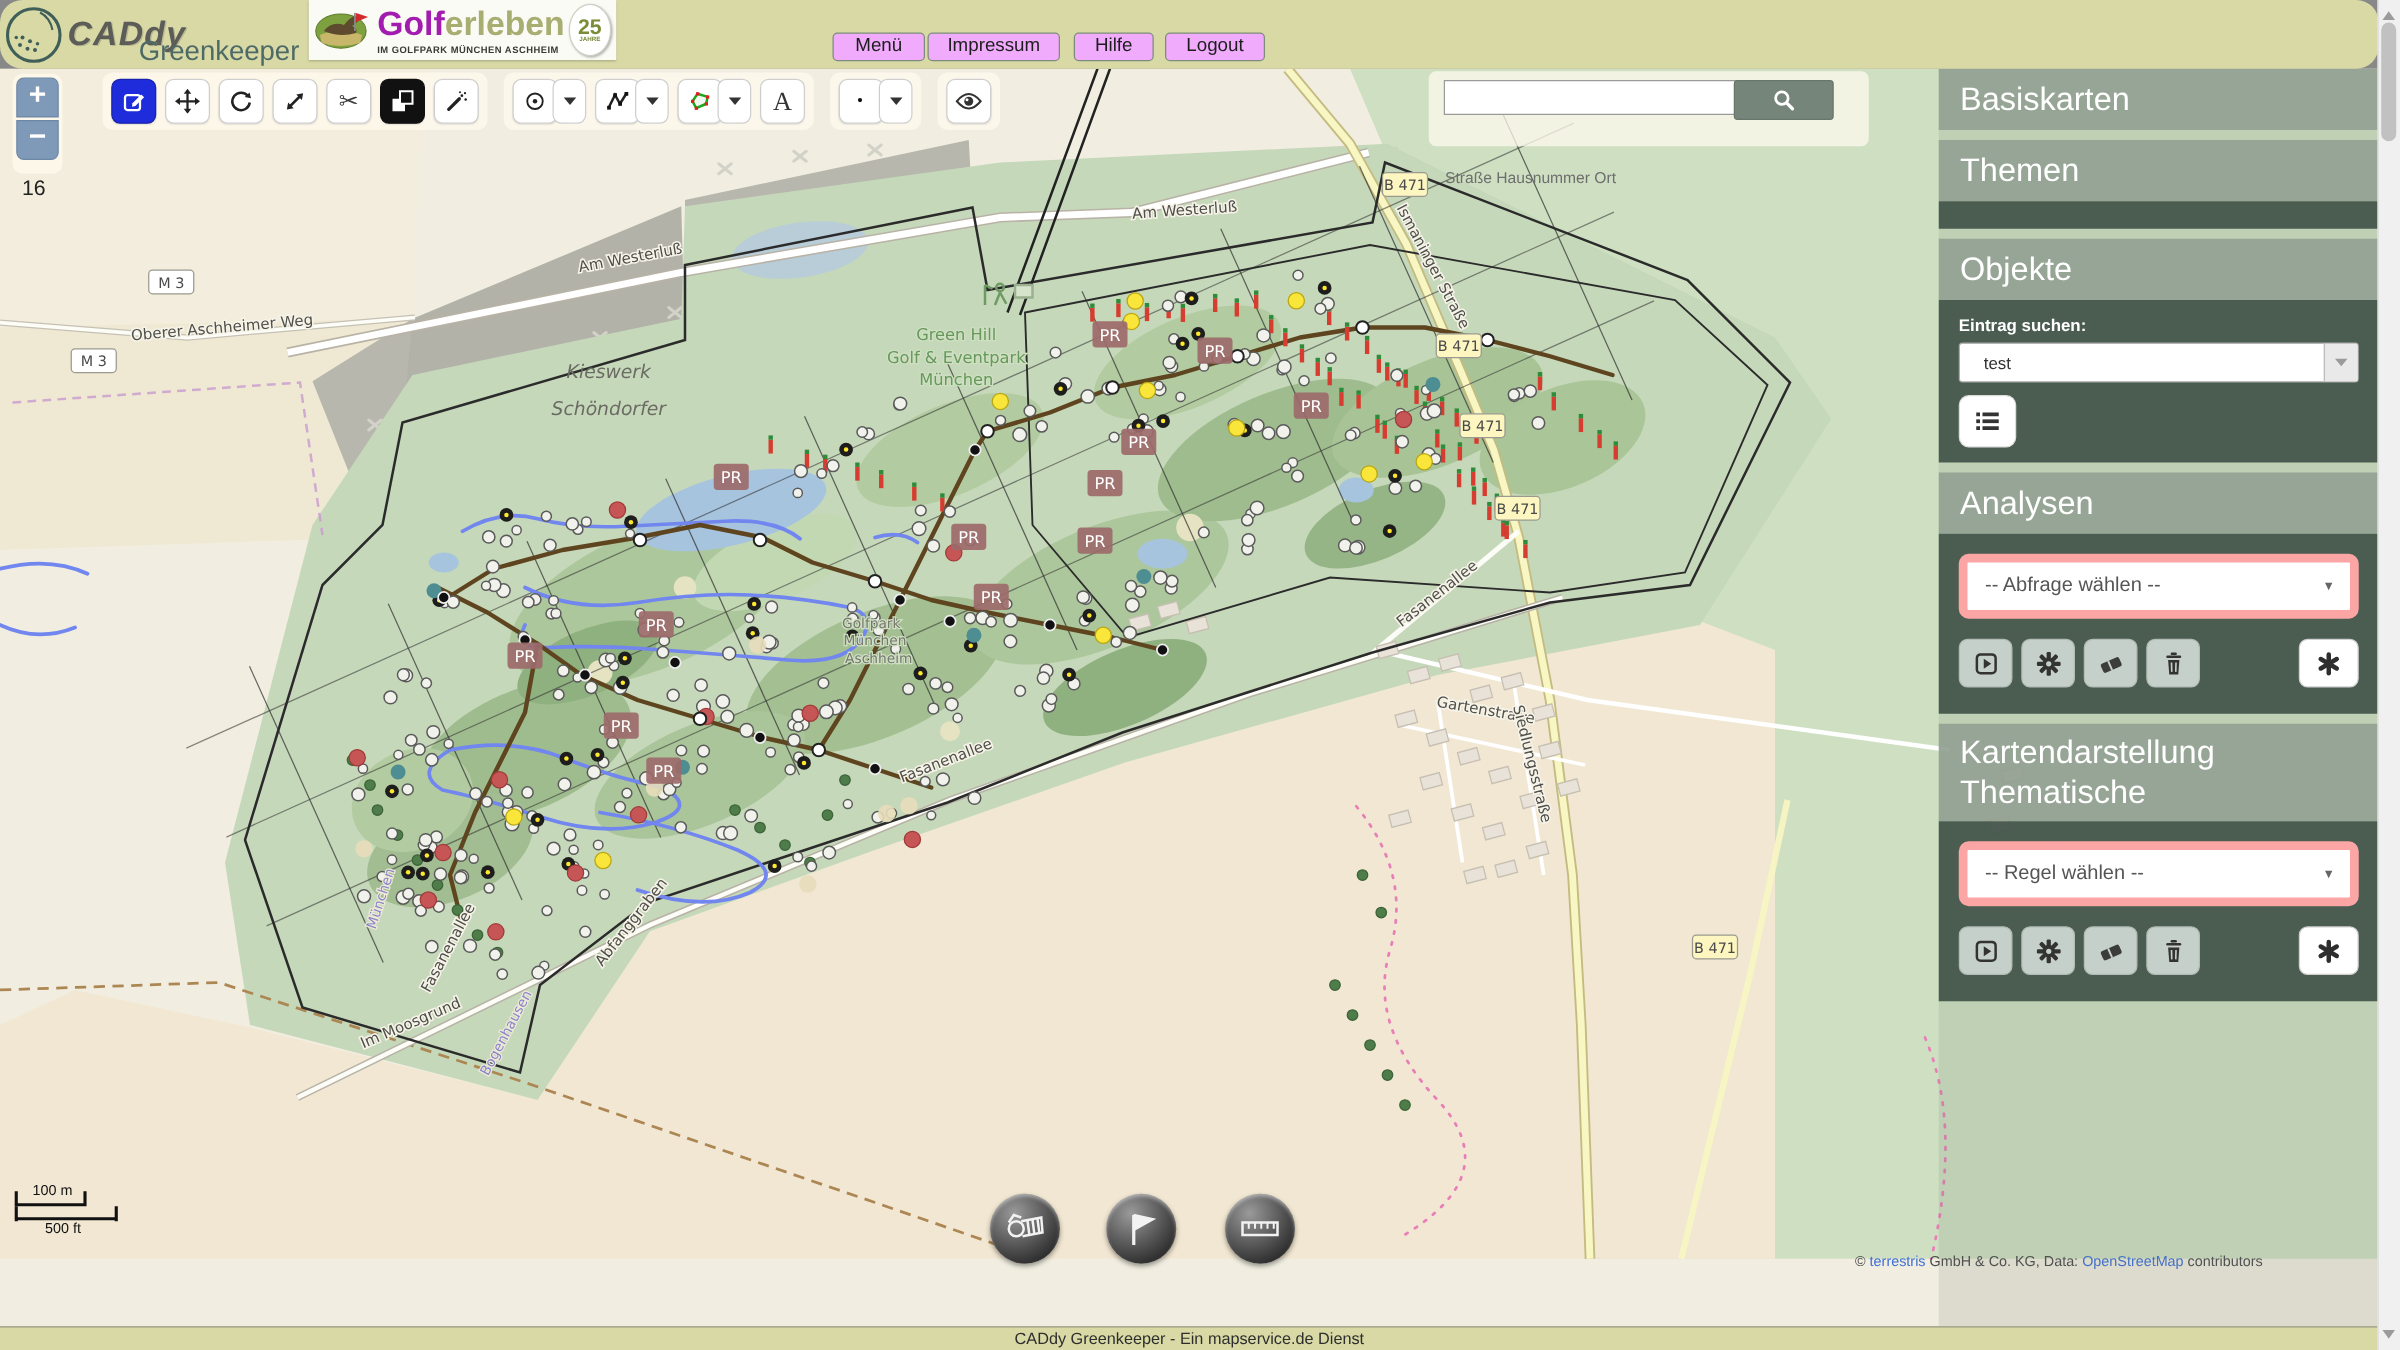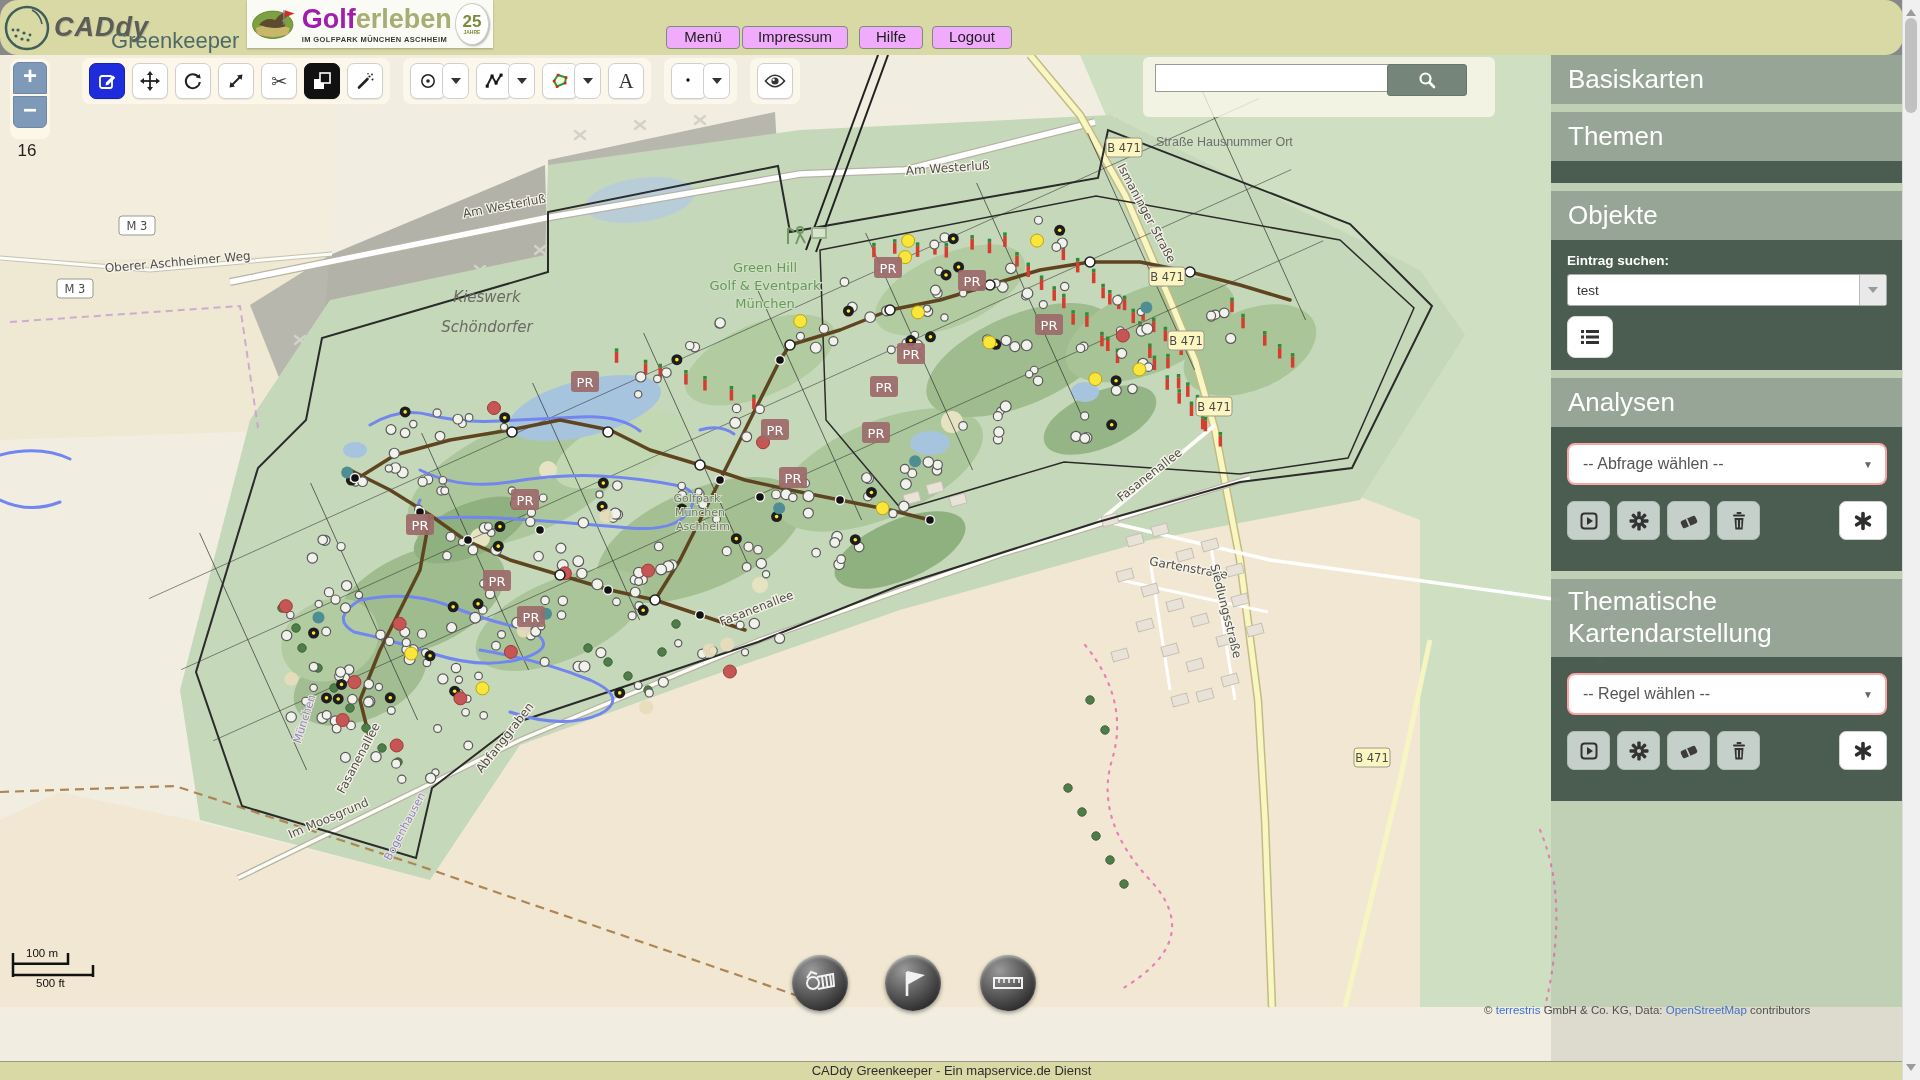--- a/index.html
+++ b/index.html
@@ -74,25 +74,25 @@
   .s-gap{height:8px;}
   .radio-row{display:flex;align-items:center;margin-top:9px;cursor:pointer;}
   .radio{width:14px;height:14px;border-radius:50%;background:#e8e8e8;border:1px solid #888;
          margin-right:7px;position:relative;}
   .radio.checked::after{content:"";position:absolute;left:3px;top:3px;width:8px;height:8px;
          border-radius:50%;background:#3c3c3c;}
   .radio-label{font-size:13.5px;font-weight:bold;}
   .panel-label{font-size:13.5px;font-weight:bold;}
   .combo{margin-top:6px;height:30px;background:#fff;border:1px solid #aaa;border-radius:3px;
          display:flex;align-items:center;cursor:pointer;position:relative;}
-  .combo .val{flex:1;font-size:13.5px;color:#333;padding-left:9px;}
+  .combo .val{flex:1;font-size:13.5px;color:#333;padding-left:19px;}
   .combo .dd{width:26px;height:100%;background:#e9e9e9;border-left:1px solid #bbb;display:flex;
          align-items:center;justify-content:center;}
   .combo .dd .caret{border-top-color:#9a9a9a;border-width:5px;border-top-width:6px;}
-  .select{margin-top:3px;height:38px;background:#fff;border:2px solid #fca5a5;border-radius:8px;
+  .select{margin-top:3px;height:38px;background:#fff;border:7px solid #fca5a5;border-radius:8px;
           display:flex;align-items:center;cursor:pointer;}
   .select .val{flex:1;font-size:16px;color:#555;padding-left:14px;}
   .select .arrow{font-size:10px;color:#666;padding-right:12px;}
   .btn-row{display:flex;align-items:center;margin-top:16px;}
   .g-btn{width:41px;height:37px;background:#c6d0ca;border:1px solid #b2bcb6;border-radius:7px;
          margin-right:7px;display:flex;align-items:center;justify-content:center;cursor:pointer;}
   .w-btn{width:46px;height:37px;background:#fff;border:1px solid #d0d0d0;border-radius:7px;
          margin-left:auto;display:flex;align-items:center;justify-content:center;cursor:pointer;}
   .list-btn{width:44px;height:40px;background:#fff;border:1px solid #ddd;border-radius:8px;
          margin-top:10px;display:flex;align-items:center;justify-content:center;cursor:pointer;}
@@ -1265,22 +1265,22 @@
             <line x1="3.6" y1="6.2" x2="16.4" y2="13.8"></line>
             <line x1="3.6" y1="13.8" x2="16.4" y2="6.2"></line>
           </g>
         </svg>
       </div>
     </div>
   </div>
   <div class="s-gap"></div>
 
   <div class="s-header" style="line-height:32px;padding-top:6px;padding-bottom:8px;">
+    <div>Kartendarstellung</div>
     <div>Thematische</div>
-    <div>Kartendarstellung</div>
   </div>
   <div class="s-panel" style="height:118px;">
     <div class="select">
       <span class="val">-- Regel wählen --</span>
       <span class="arrow">▼</span>
     </div>
     <div class="btn-row">
       <div class="g-btn">
         <svg width="20" height="20" viewBox="0 0 20 20">
           <rect x="2.5" y="2.5" width="15" height="15" rx="3" fill="none" stroke="#333" stroke-width="2"></rect>

